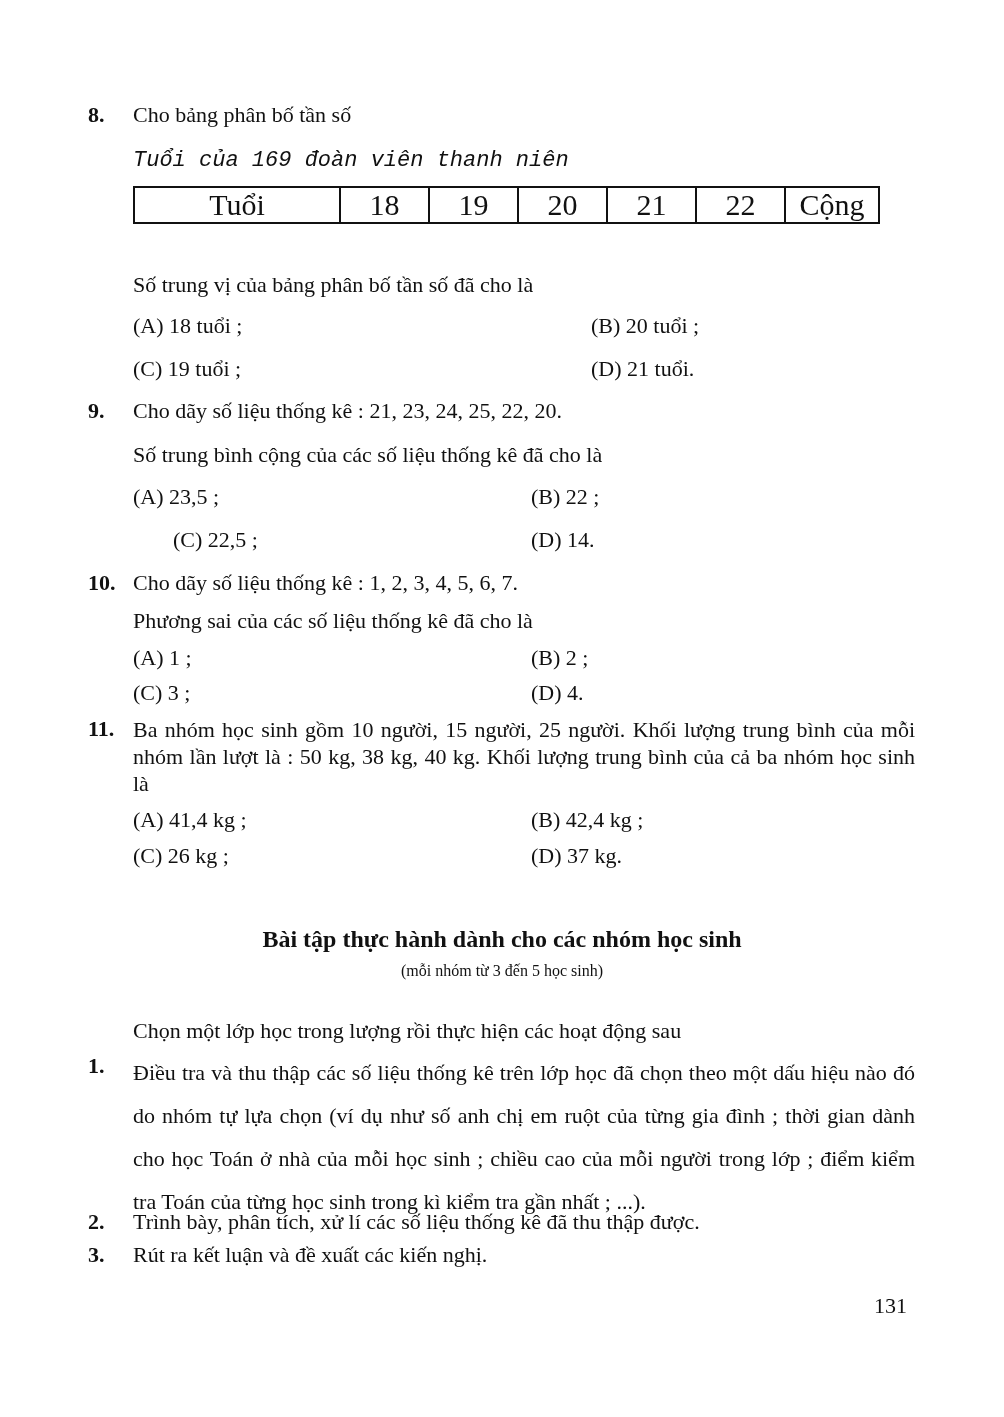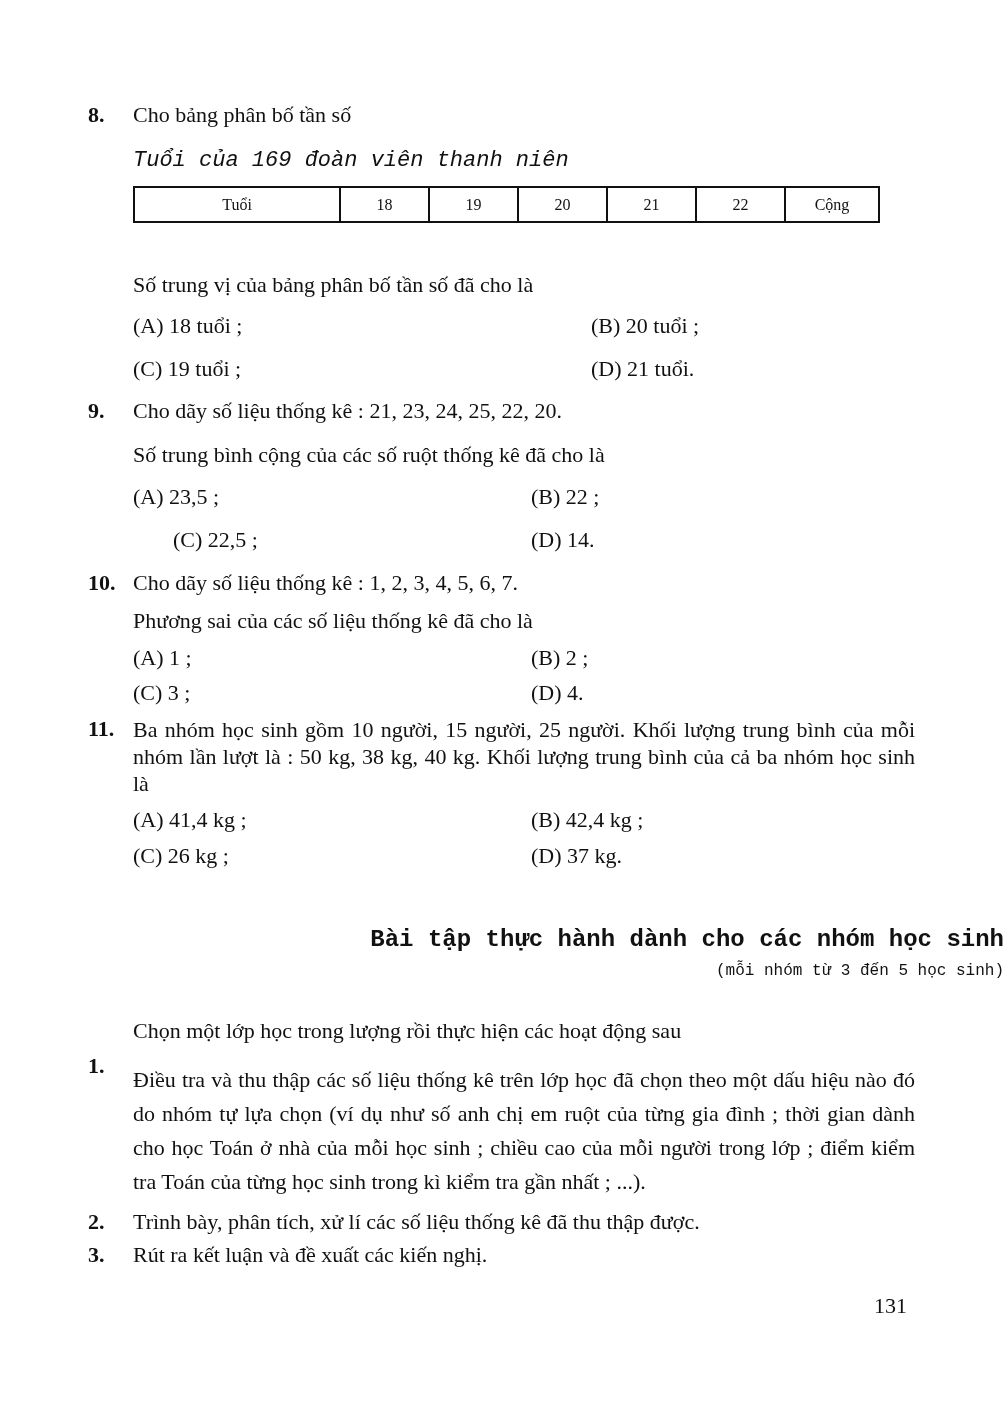--- a/index.html
+++ b/index.html
@@ -7,36 +7,36 @@
     width: 1004px; height: 1417px; position: relative; overflow: hidden;
     font-family: "Liberation Serif", "DejaVu Serif", serif;
     color: #111111; font-size: 22px;
   }
   .abs { position: absolute; white-space: nowrap; }
   .num { position: absolute; left: 88px; font-weight: bold; }
   .txt { position: absolute; left: 133px; }
   .italic { font-style: italic; }
   table.freq {
     position: absolute; left: 133px; top: 186px;
-    border-collapse: collapse; font-size: 16px;
+    border-collapse: collapse; font-size: 30px;
   }
   table.freq td {
     border: 2px solid #111; text-align: center; height: 33px; padding: 0;
   }
   table.freq td.first { width: 204px; }
   table.freq td.c { width: 87px; }
   table.freq td.last { width: 92px; }
   .para {
     position: absolute; left: 133px; width: 782px; white-space: normal;
     text-align: justify; line-height: 27px;
   }
-  .para2 { line-height: 34px; margin-top: 12px; }
+  .para2 { line-height: 43px; }
   .heading {
-    position: absolute; left: 0; width: 1004px; text-align: right;
-    font-family: Liberation Mono, monospace;
+    position: absolute; left: 0; width: 1004px; text-align: center;
+    font-family: Liberation Serif, serif;
   }
   .h1 { top: 926px; font-weight: bold; font-size: 24px; }
   .h2 { top: 962px; font-size: 16px; }
   .pageno { position: absolute; left: 874px; top: 1293px; }
 </style>
 </head>
 <body>
 
 <div>
   <span class="num" style="top:102px;">8.</span>
@@ -58,21 +58,21 @@
   <span class="txt abs" style="top:272px;">Số trung vị của bảng phân bố tần số đã cho là</span>
   <span class="abs" style="left:133px; top:313px;">(A) 18 tuổi ;</span>
   <span class="abs" style="left:591px; top:313px;">(B) 20 tuổi ;</span>
   <span class="abs" style="left:133px; top:356px;">(C) 19 tuổi ;</span>
   <span class="abs" style="left:591px; top:356px;">(D) 21 tuổi.</span>
 </div>
 
 <div>
   <span class="num" style="top:398px;">9.</span>
   <span class="txt abs" style="top:398px;">Cho dãy số liệu thống kê : 21, 23, 24, 25, 22, 20.</span>
-  <span class="txt abs" style="top:442px;">Số trung bình cộng của các số ruột thống kê đã cho là</span>
+  <span class="txt abs" style="top:442px;">Số trung bình cộng của các số liệu thống kê đã cho là</span>
   <span class="abs" style="left:133px; top:484px;">(A) 23,5 ;</span>
   <span class="abs" style="left:531px; top:484px;">(B) 22 ;</span>
   <span class="abs" style="left:133px; top:527px;margin-left:40px;">(C) 22,5 ;</span>
   <span class="abs" style="left:531px; top:527px;">(D) 14.</span>
 </div>
 
 <div>
   <span class="num" style="top:570px;">10.</span>
   <span class="txt abs" style="top:570px;">Cho dãy số liệu thống kê : 1, 2, 3, 4, 5, 6, 7.</span>
   <span class="txt abs" style="top:608px;">Phương sai của các số liệu thống kê đã cho là</span>

